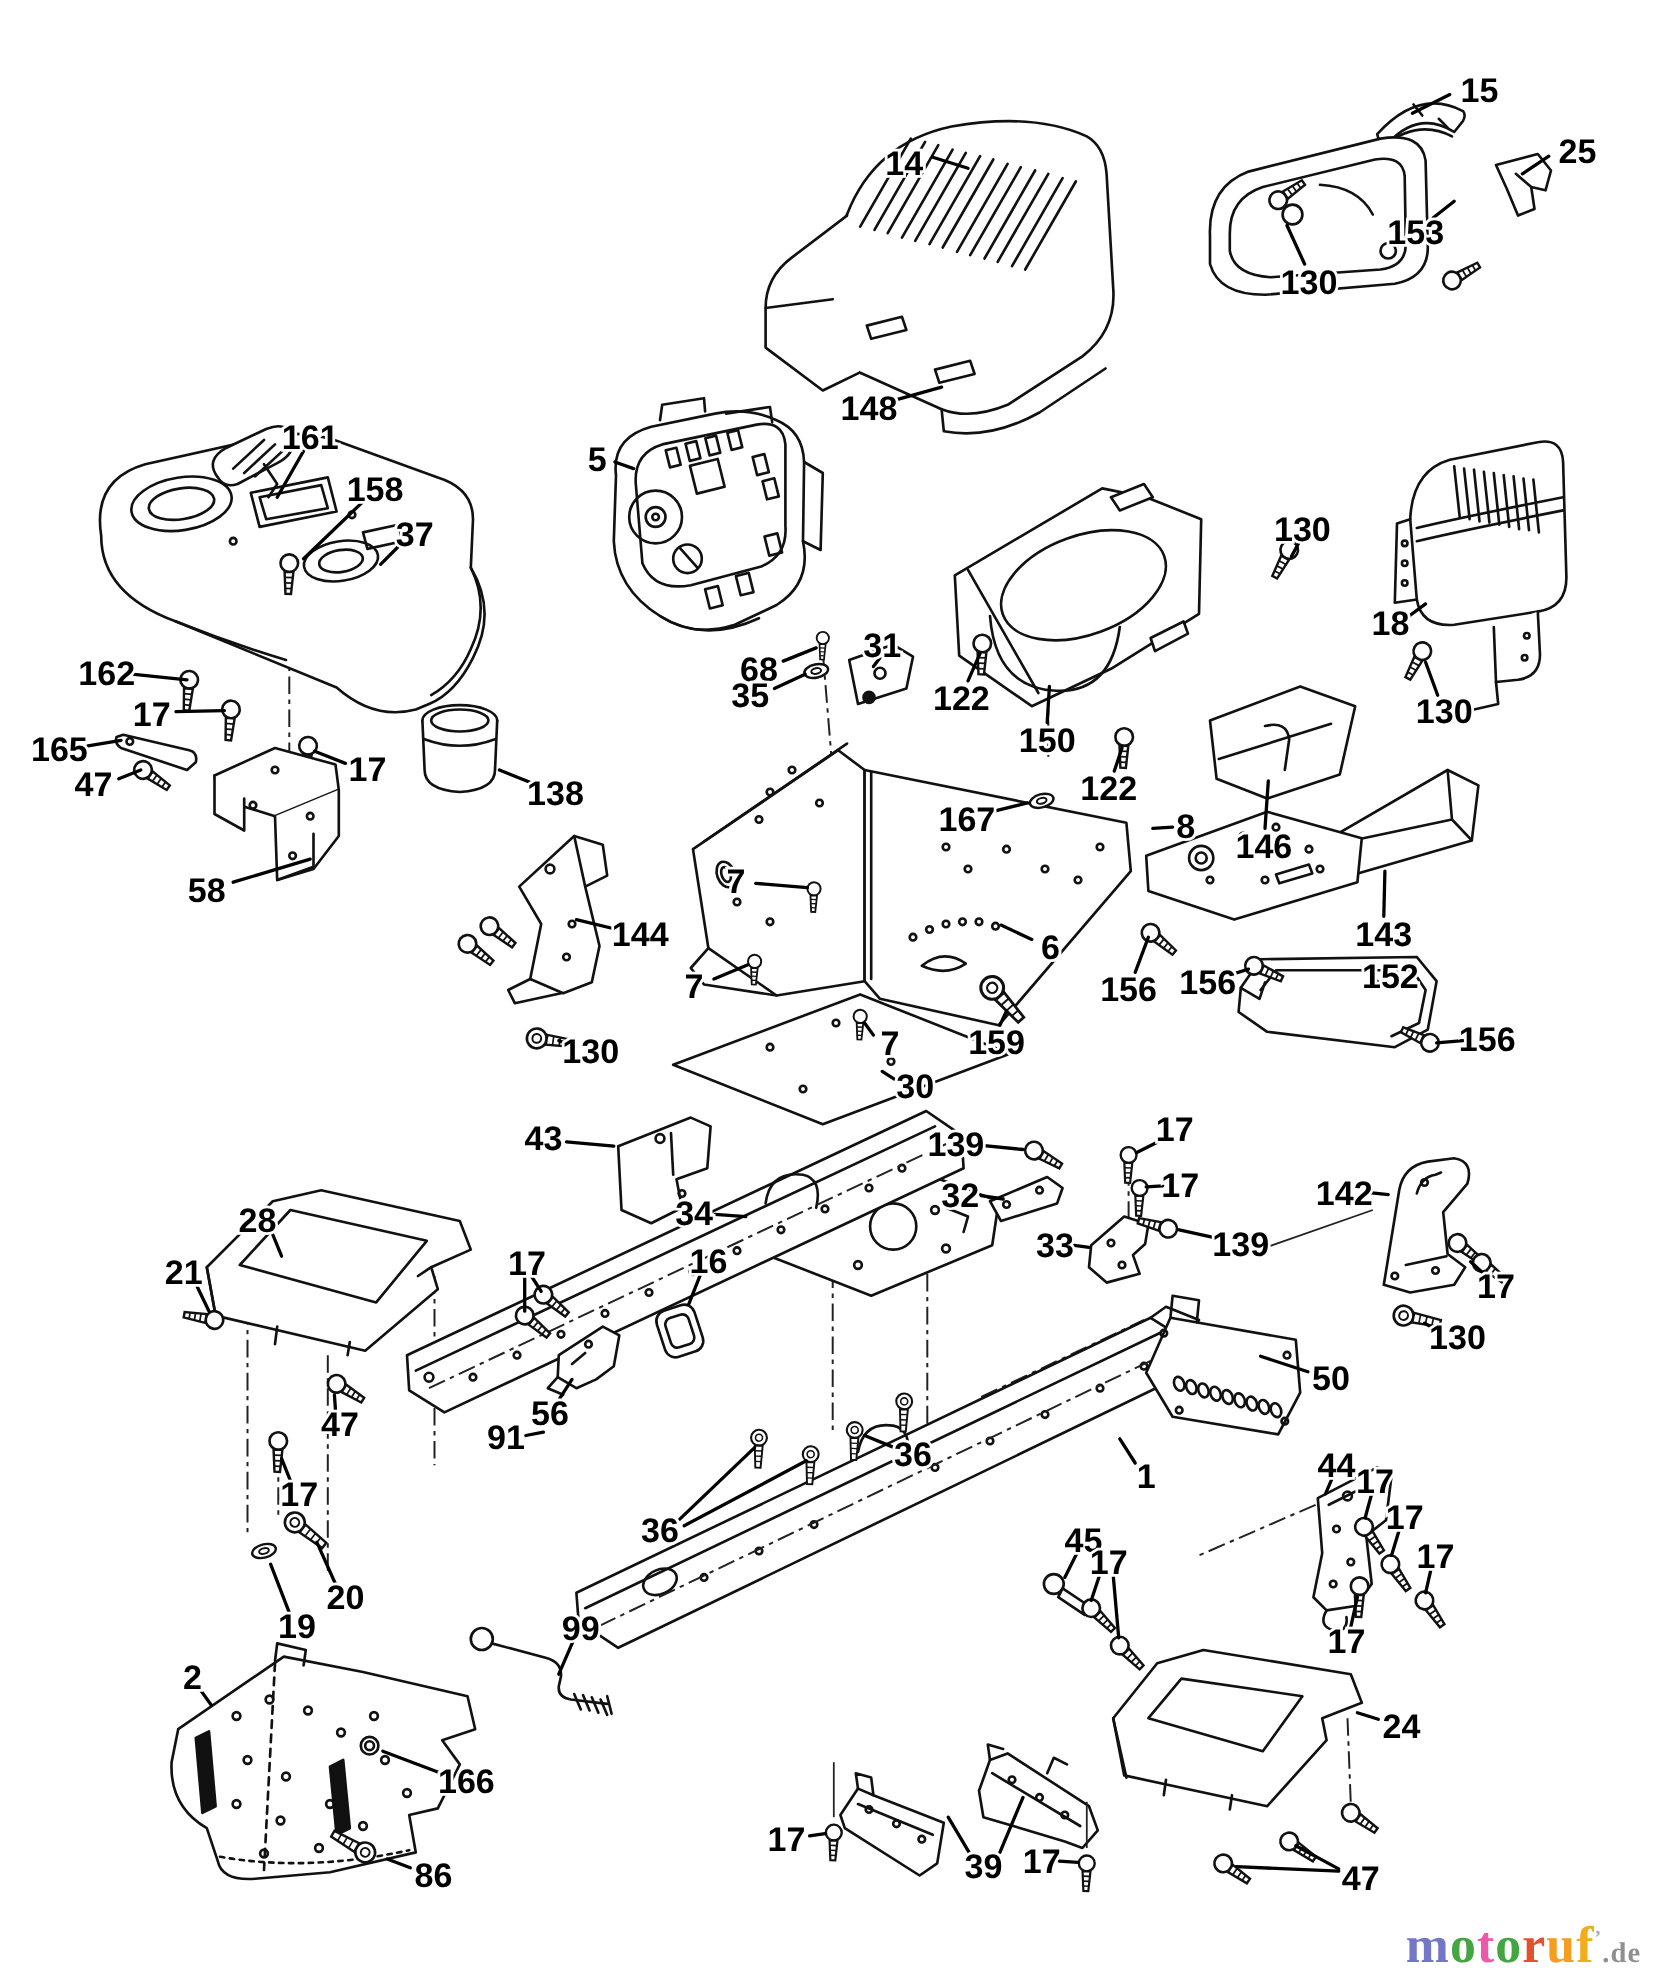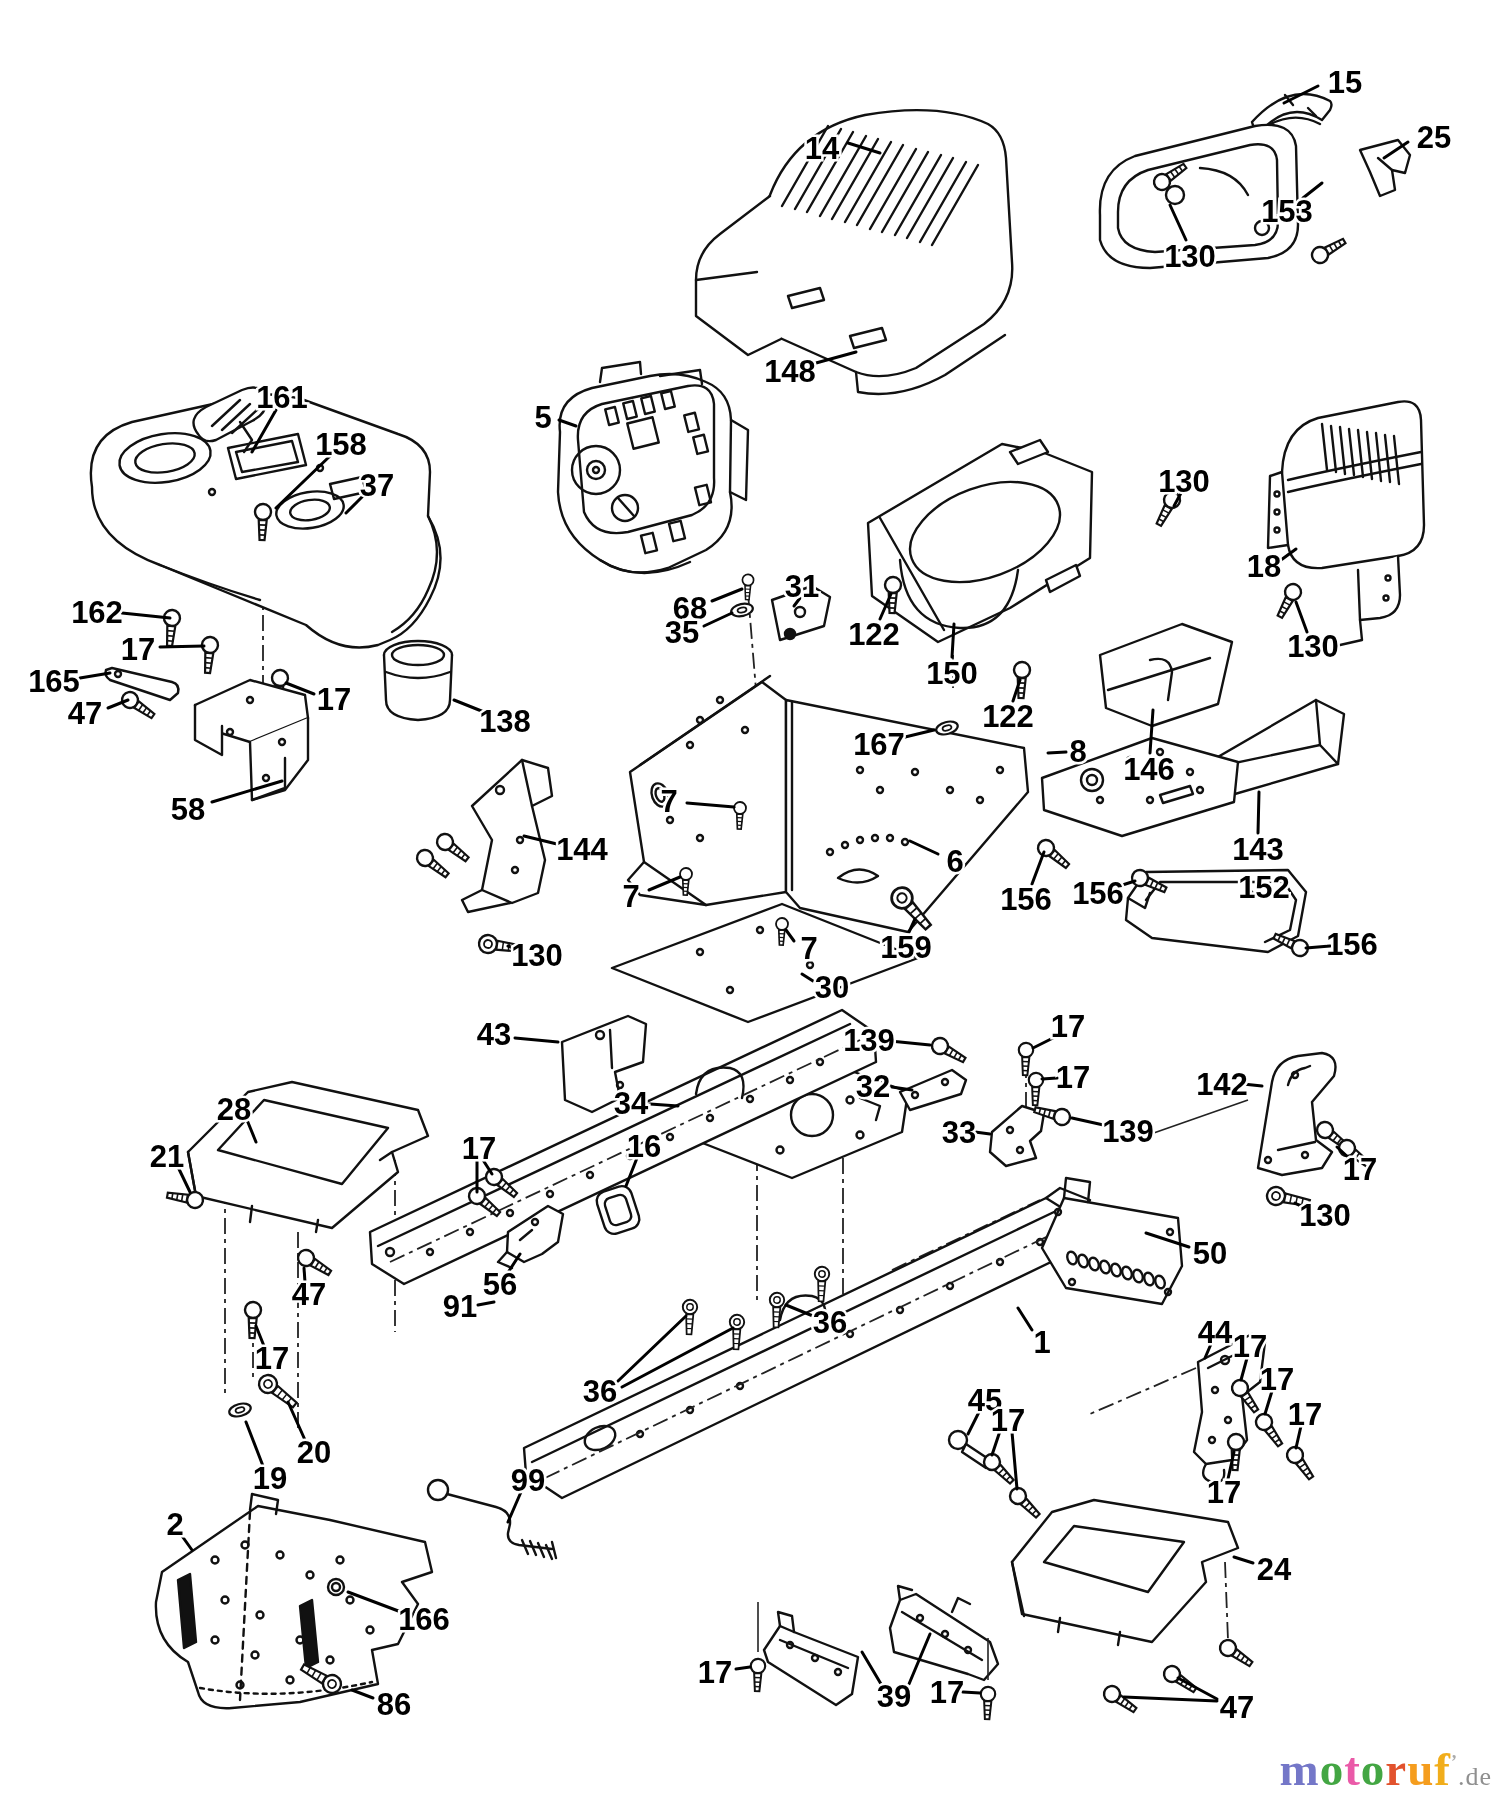--- a/index.html
+++ b/index.html
@@ -10,21 +10,21 @@
     stroke:#111;stroke-width:2.4;fill:none;stroke-linecap:round;stroke-linejoin:round;}
   .part .fillw{fill:#fff;}
   .part .filld{fill:#111;}
   .dashdot line{stroke:#222;stroke-width:1.8;stroke-dasharray:16 5 4 5;fill:none;}
   .thin line{stroke:#222;stroke-width:1.6;}
   #callout-layer line{stroke:#000;stroke-width:3;stroke-linecap:round;}
   #callout-layer text{font:bold 31px "Liberation Sans",sans-serif;fill:#000;text-anchor:middle;
     paint-order:stroke;stroke:#fff;stroke-width:5px;}
   #watermark{position:absolute;right:14px;bottom:4px;font-family:"Liberation Serif",serif;
     font-weight:bold;font-size:47px;letter-spacing:1px;user-select:none;white-space:nowrap;}
-  #watermark .suffix{font-size:26px;font-weight:normal;}
+  #watermark .suffix{font-size:26px;font-weight:bold;}
   #watermark .tick{font-size:18px;vertical-align:super;}
 </style>
 </head>
 <body>
 
 <div id="stage">
 <svg width="1506" height="1800" viewBox="0 0 1506 1800">
   <defs>
     <g id="g-screw">
       <circle r="8" fill="#fff" stroke="#111" stroke-width="2.4"></circle>

